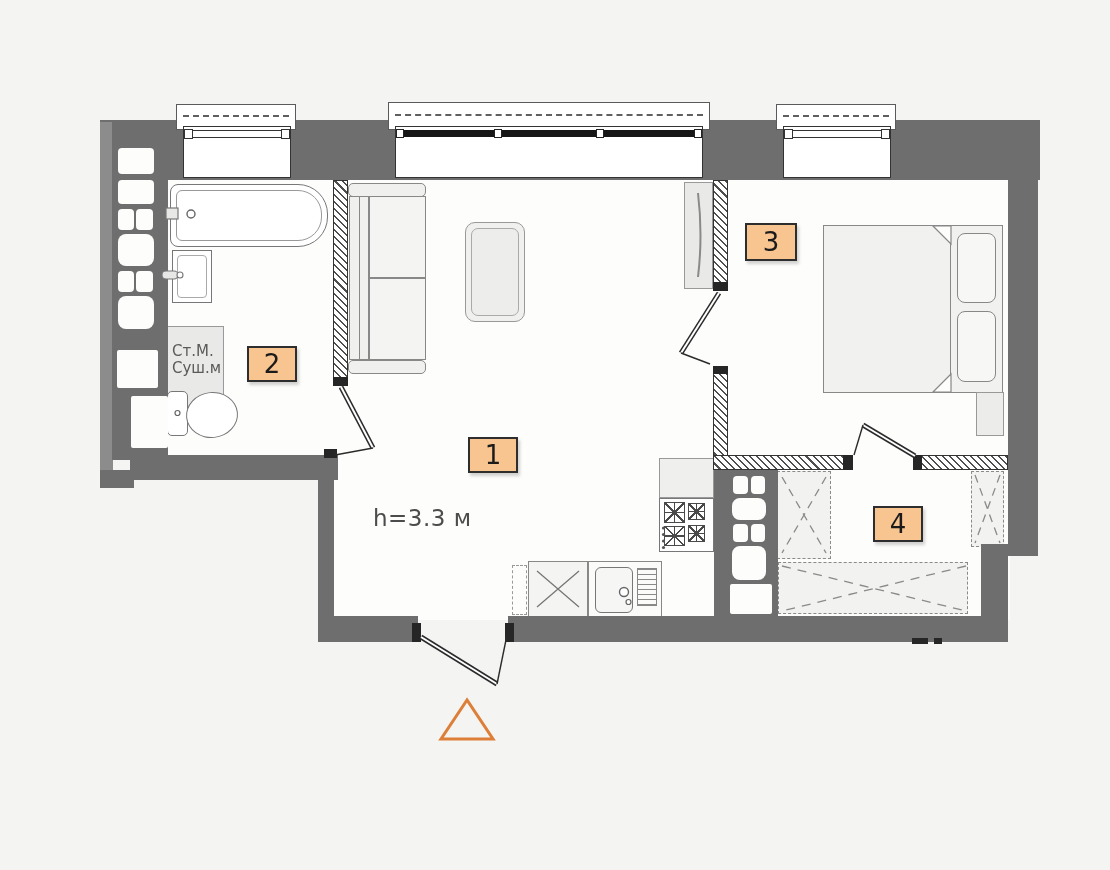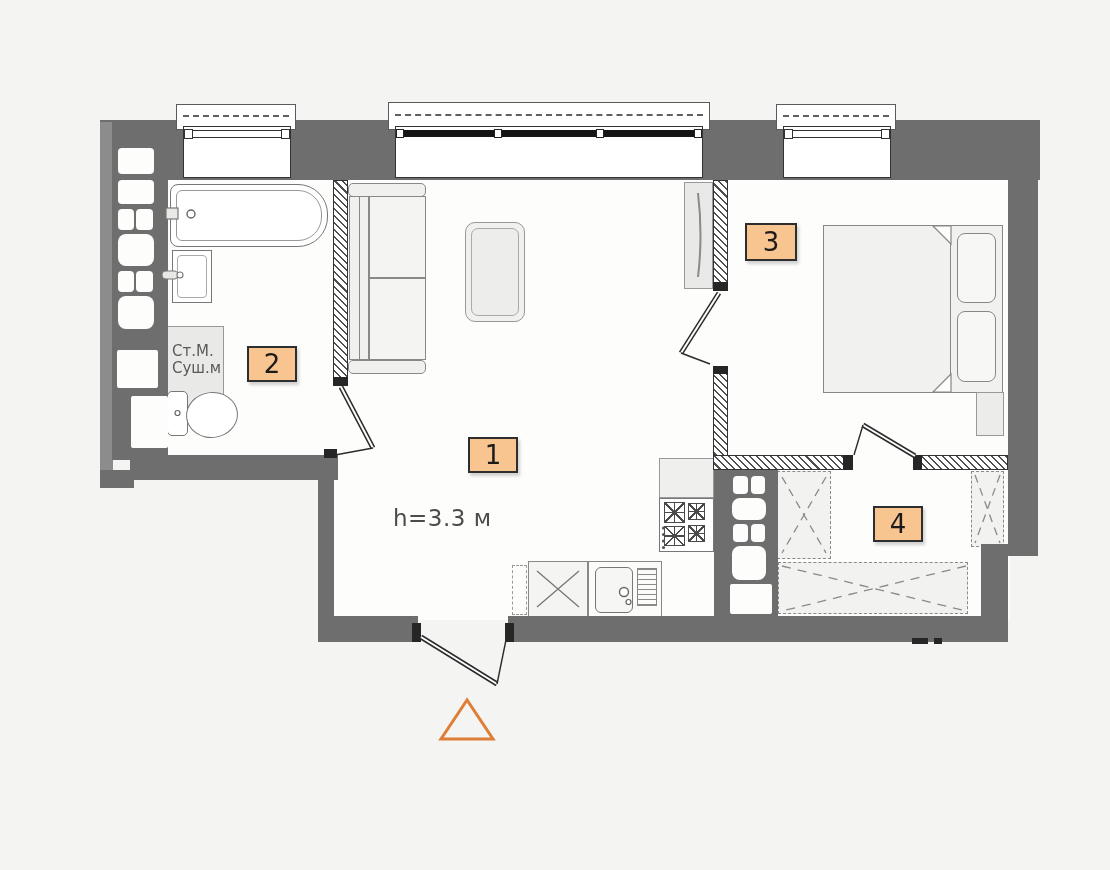--- a/index.html
+++ b/index.html
@@ -242,15 +242,15 @@
   </div>
   <div class="abs plan-label" style="left:247px;top:346px;">
     <span>2</span>
   </div>
   <div class="abs plan-label" style="left:745px;top:223px;width:52px;height:38px;">
     <span>3</span>
   </div>
   <div class="abs plan-label" style="left:873px;top:506px;">
     <span>4</span>
   </div>
-  <div class="abs note" style="left:393px;top:505px;">h=3.3 м</div>
+  <div class="abs note" style="left:373px;top:505px;">h=3.3 м</div>
 
 </div>
 
 </body></html>

